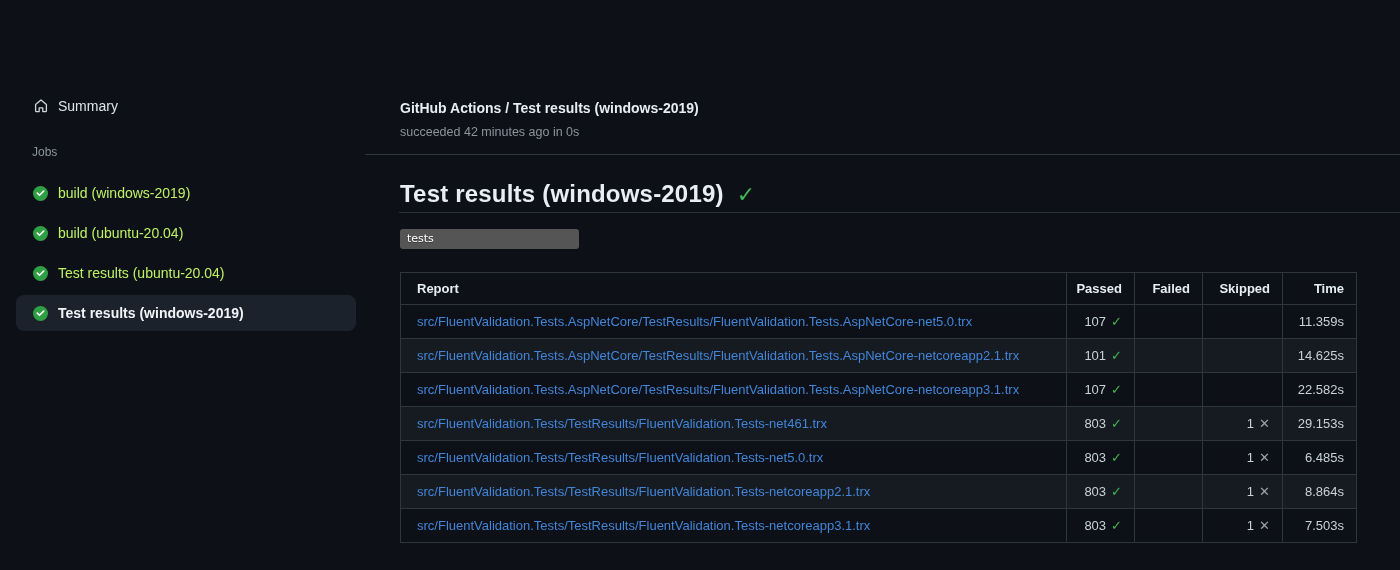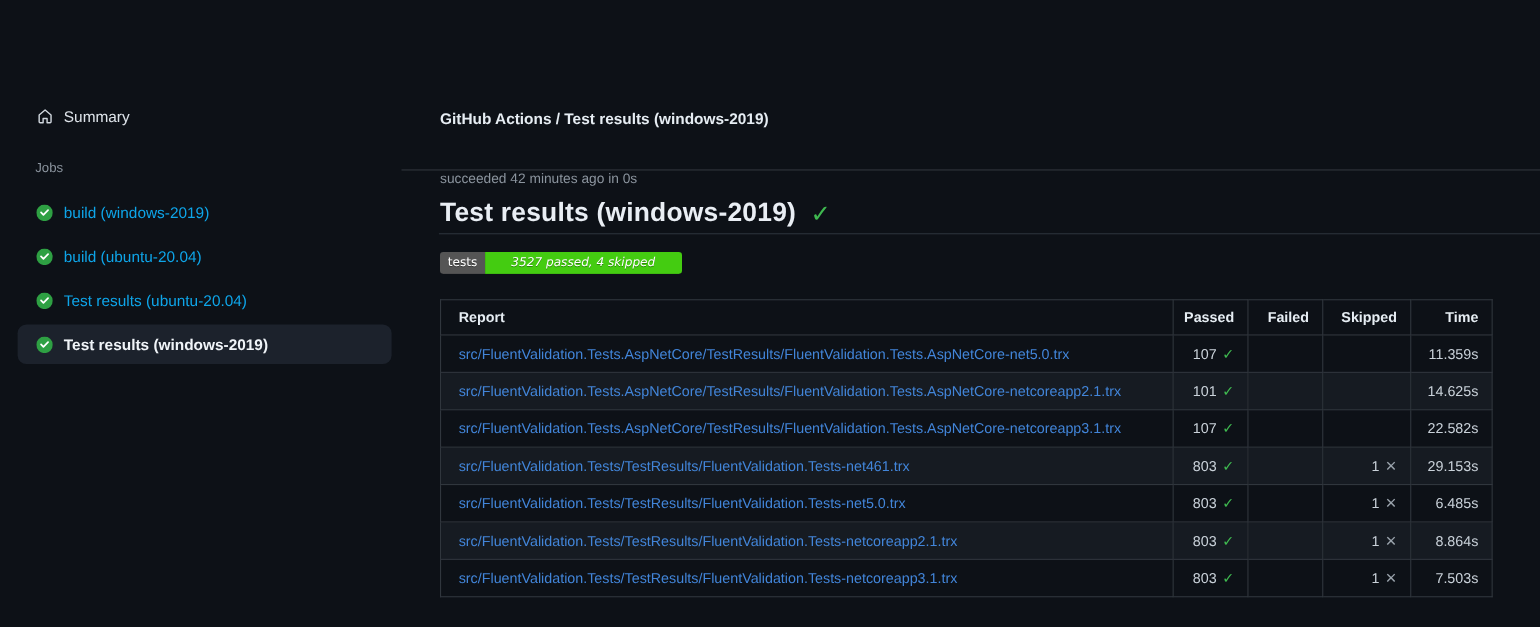--- a/index.html
+++ b/index.html
@@ -16,38 +16,38 @@
 
   
   .sidebar { position:absolute; left:0; top:0; width:365px; height:464px; }
   .summary-item { position:absolute; left:16px; top:90px; width:340px; height:32px;
     display:flex; align-items:center; gap:9px; padding-left:17px; border-radius:8px; cursor:pointer; }
   .summary-item svg { width:16px; height:16px; }
   .summary-label { font-size:14px; color:#dde3e9; }
   .jobs-label { position:absolute; left:32px; top:145px; font-size:12px; color:#8b949e; }
   .jobs-list { position:absolute; left:16px; top:175px; width:340px; }
   .job-item { height:36px; margin-bottom:4px; display:flex; align-items:center; gap:10px;
-    padding-left:17px; border-radius:8px; font-size:14px; color:#0ea5e9; cursor:pointer; }
+    padding-left:17px; border-radius:8px; font-size:14px; color:#bef264; cursor:pointer; }
   .job-item svg { width:15px; height:15px; flex:0 0 auto; }
   .job-item.selected { background:var(--sel-bg,#1c222c); color:#f0f4f8; font-weight:700; }
 
   
   .check-title { position:absolute; left:400px; top:100px; font-size:14px; font-weight:700; color:#e6edf3; }
-  .check-status { position:absolute; left:400px; top:125px; font-size:12.5px; color:#8b949e;margin-top:30px; }
+  .check-status { position:absolute; left:400px; top:125px; font-size:12.5px; color:#8b949e; }
   .divider { position:absolute; height:1px; background:var(--border,#343b45); }
   .d1 { left:365px; right:0; top:154px; }
   .d2 { left:399px; right:0; top:212px; background:var(--border2,#2b323b); }
   .report-heading { position:absolute; left:400px; top:180px; display:flex; align-items:center; gap:13px;
     font-size:24px; font-weight:600; color:#e9eef4; letter-spacing:.2px; }
   .heading-check { color:var(--green-check,#3fb950); font-size:22px; font-weight:700; transform:translateY(1px); }
 
   
   .badge { position:absolute; left:400px; top:229px; display:inline-flex; height:20px;
     font-family:"DejaVu Sans",sans-serif; font-size:11px; line-height:20px; color:#fff;
-    text-shadow:0 1px 0 rgba(0,0,0,.35); border-radius:3px; overflow:hidden; }
+    text-shadow:0 1px 0 rgba(0,0,0,.35); border-radius:3px; overflow:hidden;flex-direction:column; }
   .badge-label { background:var(--badge-gray,#555555); padding:0 7px; }
   .badge-value { background:var(--badge-green,#44cc11); padding:0 24px;font-style:italic; }
 
   
   .results-table-wrap { position:absolute; left:400px; top:272px; }
   table.results { border-collapse:collapse; table-layout:fixed; width:956px; font-size:13px; }
   .results th, .results td { border:1px solid var(--border,#30363d); overflow:hidden; white-space:nowrap; }
   .results th { height:32px; font-weight:700; color:#e6edf3; font-size:13px; }
   .results td { height:34px; color:#c9d1d9; }
   .results .col-report { text-align:left; padding-left:16px; }

